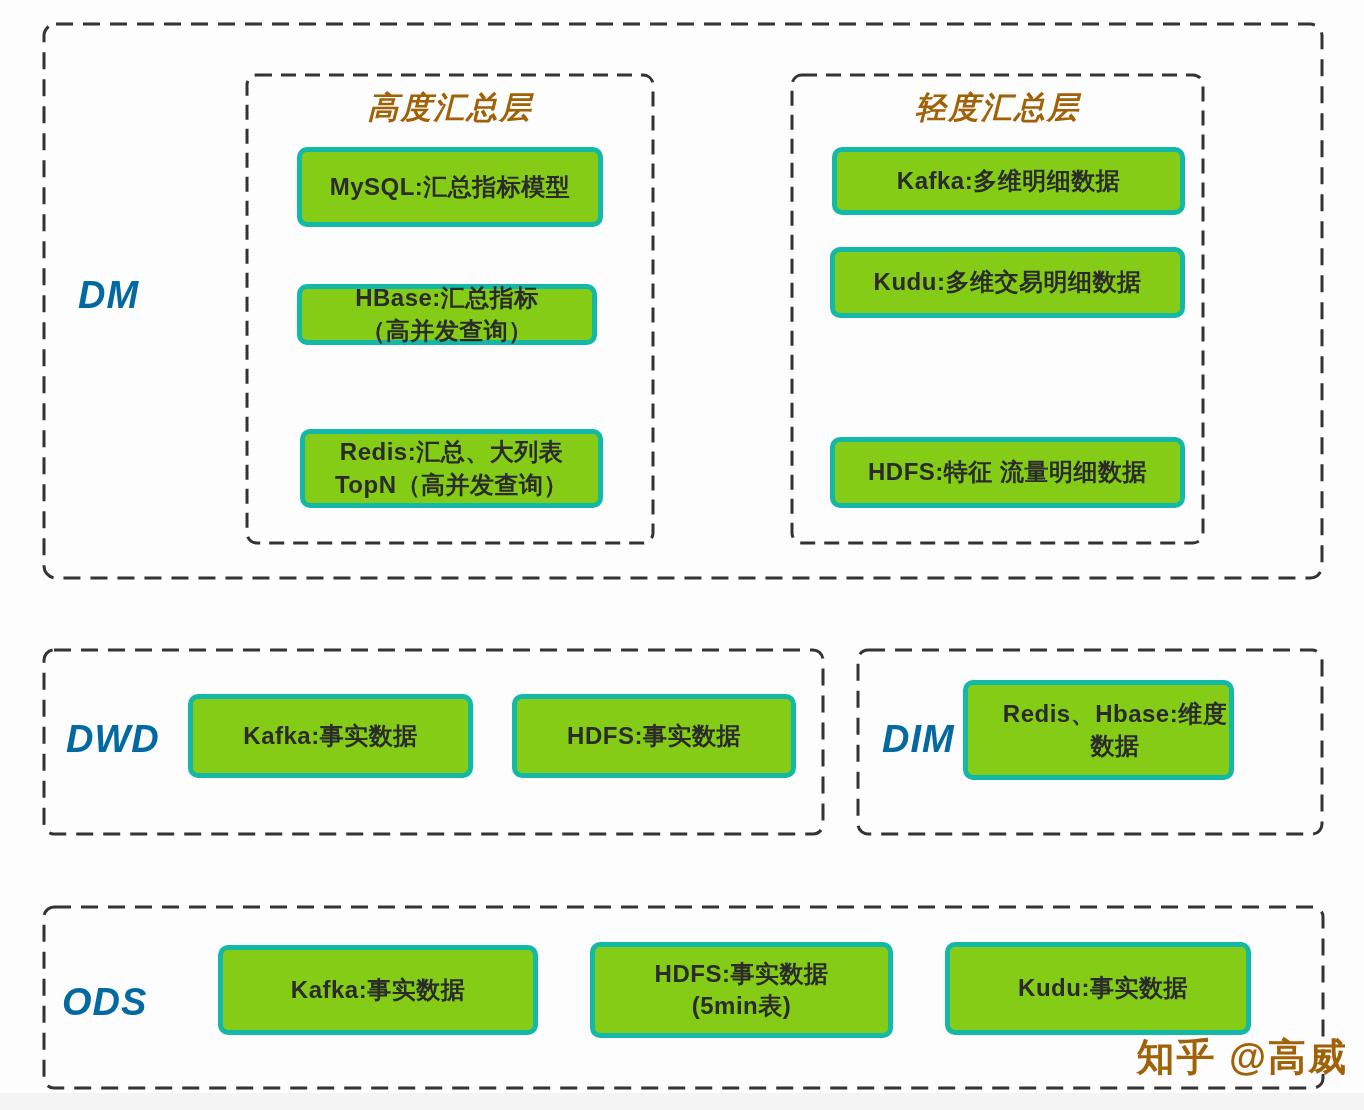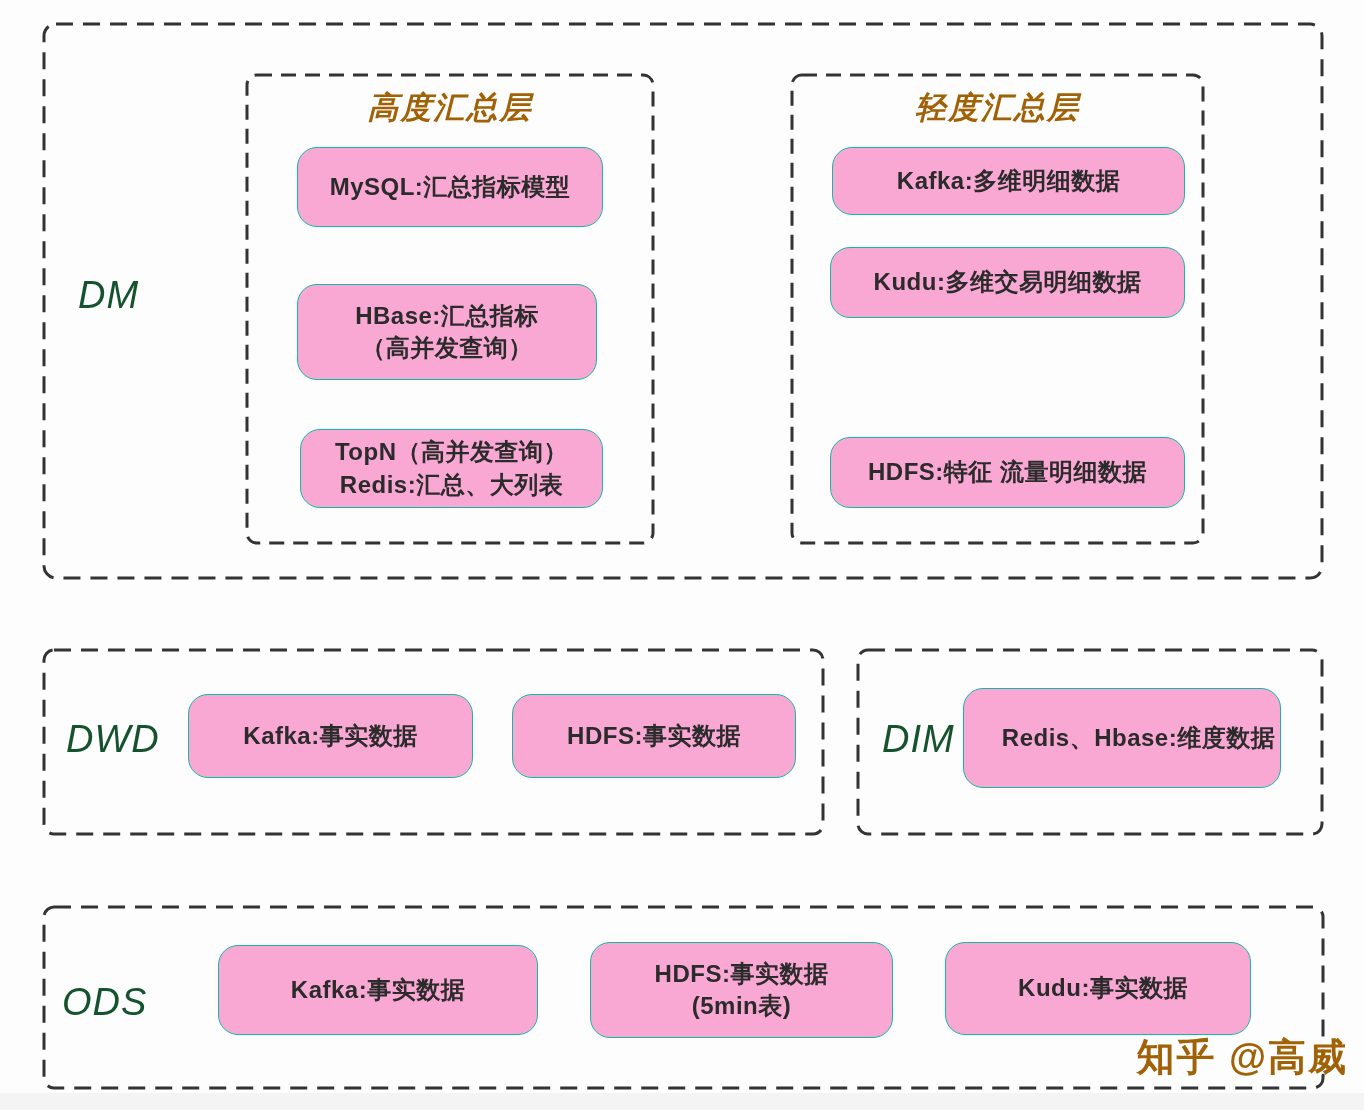--- a/index.html
+++ b/index.html
@@ -13,40 +13,40 @@
   .canvas { position: absolute; left: 0; top: 0; width: 1364px; height: 1110px; }
 
   
   .dashed-group { position: absolute; }
   .dashed-group > svg.dash-rect { position: absolute; left: 0; top: 0; pointer-events: none; }
   .dash-stroke { fill: none; stroke: #333333; stroke-width: 3; }
 
   
   .box {
     position: absolute;
-    background: #f9a8d4;
-    border: 1px solid #14b8a6;
-    border-radius: 20px;
+    background: #84cc16;
+    border: 5px solid #14b8a6;
+    border-radius: 10px;
     display: flex;
     flex-direction: column;
     align-items: center;
     justify-content: center;
     text-align: center;
     font-size: 24px;
     font-weight: 600;
     color: #2b2b2b;
     line-height: 1.35;
     letter-spacing: 0.5px;
   }
 
   
   .layer-label {
     position: absolute;
-    color: #14532d;
-    font-weight: normal;
+    color: #0369a1;
+    font-weight: bold;
     font-style: italic;
     font-size: 38px;
     letter-spacing: 1px;
   }
   .group-title {
     position: absolute;
     top: 14px;
     left: 0;
     width: 100%;
     text-align: center;
@@ -92,28 +92,28 @@
     <div class="dashed-group" style="left:203px; top:51px; width:410px; height:472px;">
       <svg class="dash-rect" width="410" height="472">
         <rect class="dash-stroke" x="2" y="2" width="406" height="468" rx="10" stroke-dasharray="15 9"></rect>
       </svg>
       <div class="group-title">高度汇总层</div>
 
       <div class="box" style="left:52px; top:74px; width:306px; height:80px;">
         <span>MySQL:汇总指标模型</span>
       </div>
 
-      <div class="box" style="left:52px; top:211px; width:300px; height:96px;">
+      <div class="box" style="left:52px; top:211px; width:300px; height:61px;">
         <span>HBase:汇总指标</span>
         <span>（高并发查询）</span>
       </div>
 
       <div class="box" style="left:55px; top:356px; width:303px; height:79px;">
+        <span>Redis:汇总、大列表</span>
         <span>TopN（高并发查询）</span>
-        <span>Redis:汇总、大列表</span>
       </div>
     </div>
 
     <div class="dashed-group" style="left:748px; top:51px; width:415px; height:472px;">
       <svg class="dash-rect" width="415" height="472">
         <rect class="dash-stroke" x="2" y="2" width="411" height="468" rx="10" stroke-dasharray="15 9"></rect>
       </svg>
       <div class="group-title">轻度汇总层</div>
 
       <div class="box" style="left:42px; top:74px; width:353px; height:68px;">
@@ -145,21 +145,21 @@
       <span>HDFS:事实数据</span>
     </div>
   </div>
 
   <div class="dashed-group" style="left:856px; top:648px; width:468px; height:188px;">
     <svg class="dash-rect" width="468" height="188">
       <rect class="dash-stroke" x="2" y="2" width="464" height="184" rx="10" stroke-dasharray="17 10"></rect>
     </svg>
     <div class="layer-label" style="left:26px; top:70px;">DIM</div>
 
-    <div class="box" style="left:107px; top:40px; width:318px; height:100px;padding-left:33px;">
+    <div class="box" style="left:107px; top:32px; width:271px; height:100px;padding-left:33px;">
       <span>Redis、Hbase:维度数据</span>
     </div>
   </div>
 
   <div class="dashed-group" style="left:42px; top:905px; width:1283px; height:185px;">
     <svg class="dash-rect" width="1283" height="185">
       <rect class="dash-stroke" x="2" y="2" width="1279" height="181" rx="10" stroke-dasharray="17 10"></rect>
     </svg>
     <div class="layer-label" style="left:20px; top:76px;">ODS</div>
 

